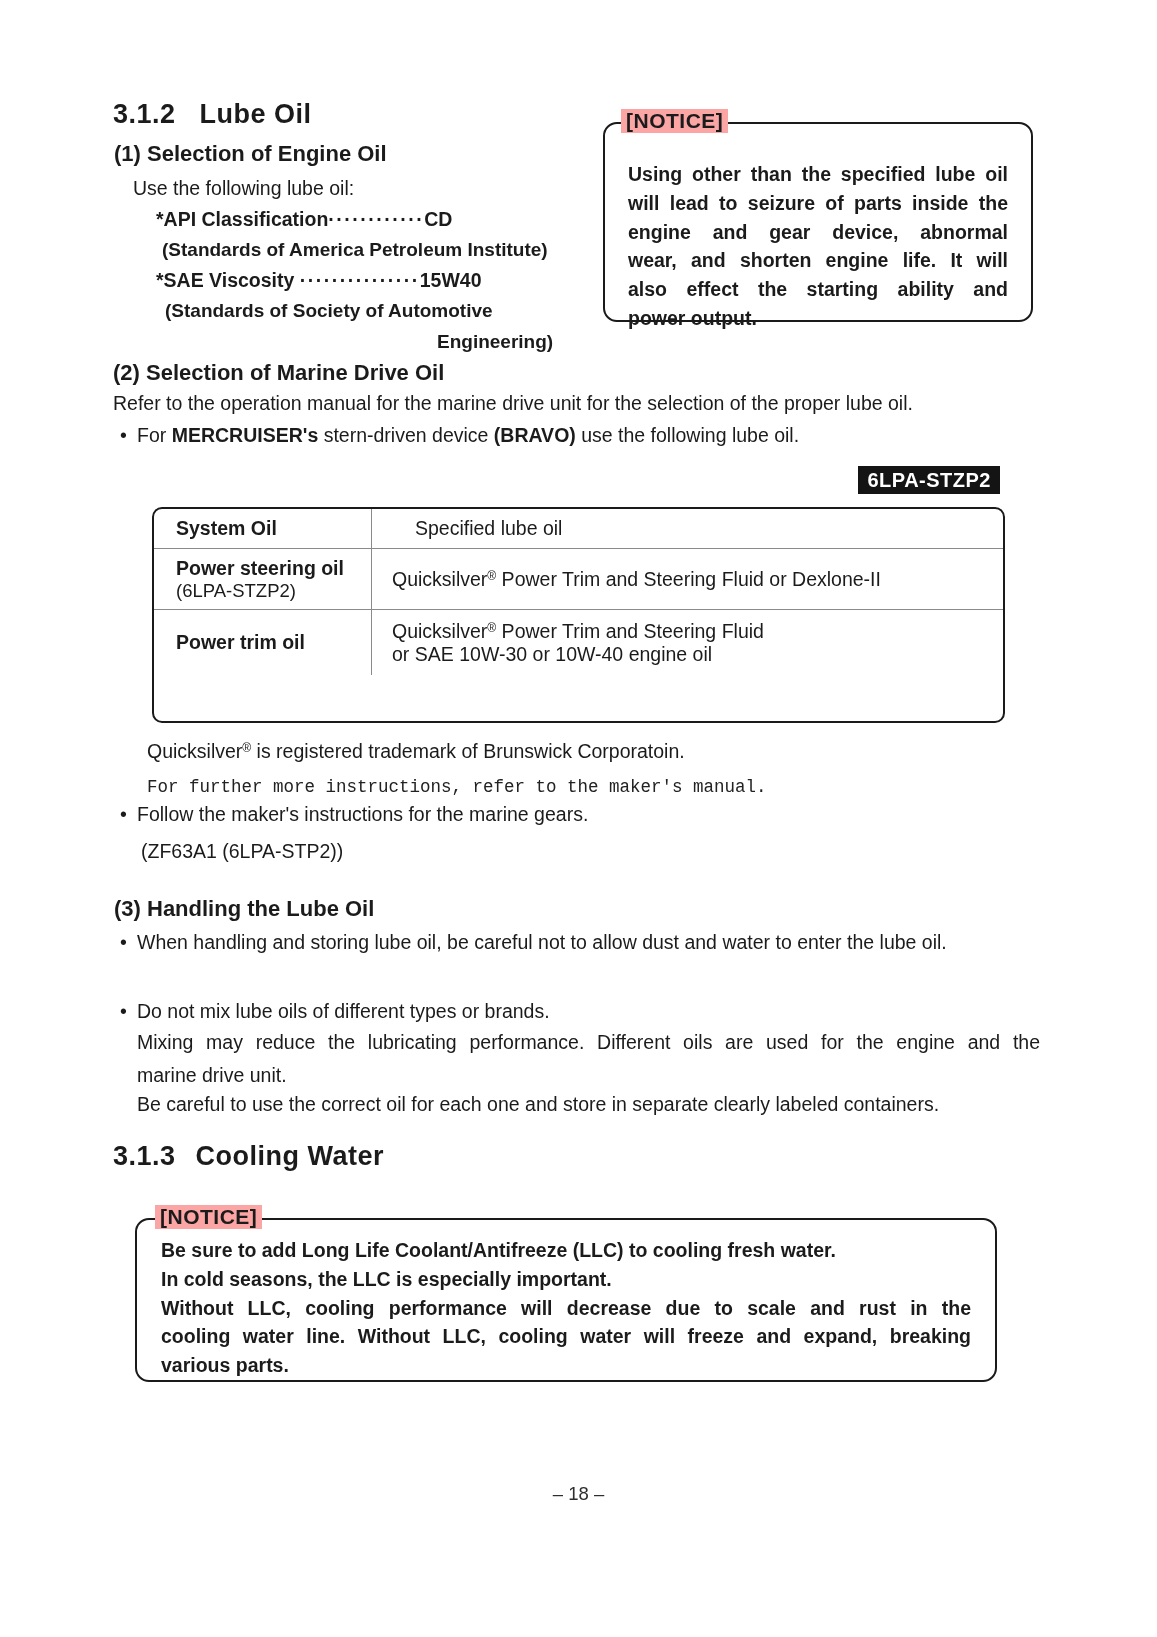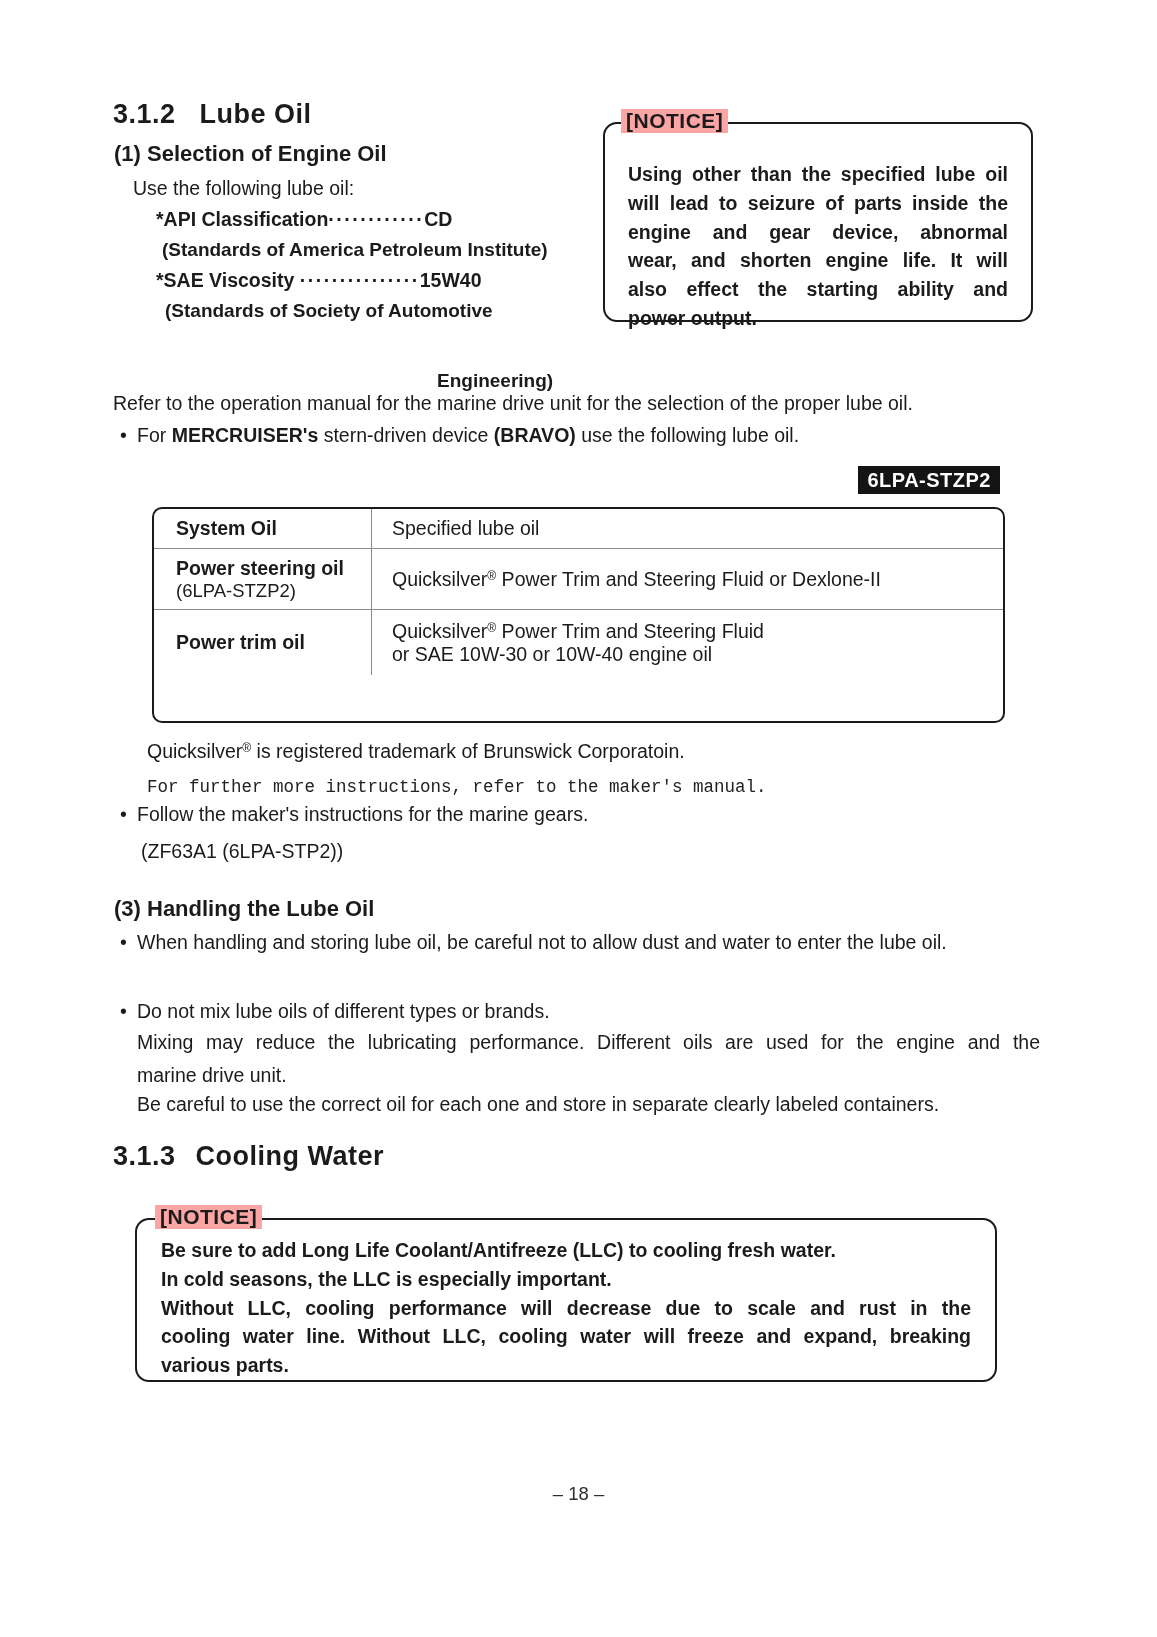--- a/index.html
+++ b/index.html
@@ -90,44 +90,45 @@
   <div class="abs h2" style="left:114px;top:141px;">(1) Selection of Engine Oil</div>
   <div class="abs body" style="left:133px;top:177px;">Use the following lube oil:</div>
   <div class="abs spec" style="left:156px;top:208px;">
     <span>*API Classification</span><span class="dots">············</span><span>CD</span>
   </div>
   <div class="abs note" style="left:162px;top:239px;">(Standards of America Petroleum Institute)</div>
   <div class="abs spec" style="left:156px;top:269px;">
     <span>*SAE Viscosity </span><span class="dots">···············</span><span>15W40</span>
   </div>
   <div class="abs note" style="left:165px;top:300px;">(Standards of Society of Automotive</div>
-  <div class="abs note" style="left:437px;top:331px;margin-top:39px;">Engineering)</div>
+  <div class="abs note" style="left:437px;top:331px;">Engineering)</div>
 
   <div class="notice" style="left:603px;top:122px;width:430px;height:200px;">
     <span class="tag">[NOTICE]</span>
     <div class="ntext" style="padding:36px 23px 0 23px;">
       <div class="jline">Using other than the specified lube oil</div>
       <div class="jline">will lead to seizure of parts inside the</div>
       <div class="jline">engine and gear device, abnormal</div>
       <div class="jline">wear, and shorten engine life.  It will</div>
       <div class="jline">also effect the starting ability and</div>
       <div>power output.</div>
     </div>
   </div>
 
+  <div class="abs h2" style="left:113px;top:360px;">(2) Selection of Marine Drive Oil</div>
   <div class="abs body" style="left:113px;top:392px;">Refer to the operation manual for the marine drive unit for the selection of the proper lube oil.</div>
   <div class="abs body bullet-line" style="left:120px;top:424px;">
     <span class="bullet-mark">•</span>
     <span><span>For </span><span class="b">MERCRUISER's</span><span> stern-driven device </span><span class="b">(BRAVO)</span><span> use the following lube oil.</span></span>
   </div>
 
   <div class="badge" style="right:157px;top:466px;">6LPA-STZP2</div>
 
   <div class="spec-table" style="left:152px;top:507px;width:853px;height:216px;">
-    <div class="trow" style="height:39px;">
+    <div class="trow" style="height:39px;gap:23px;">
       <div class="tcell tlabel">
           <span>System Oil</span>
         </div>
       <div class="tcell tvalue">
           <span><span></span><sup class="reg"></sup><span>Specified lube oil</span></span>
         </div>
     </div>
     <div class="trow" style="height:61px;">
       <div class="tcell tlabel">
         <span>Power steering oil</span>

